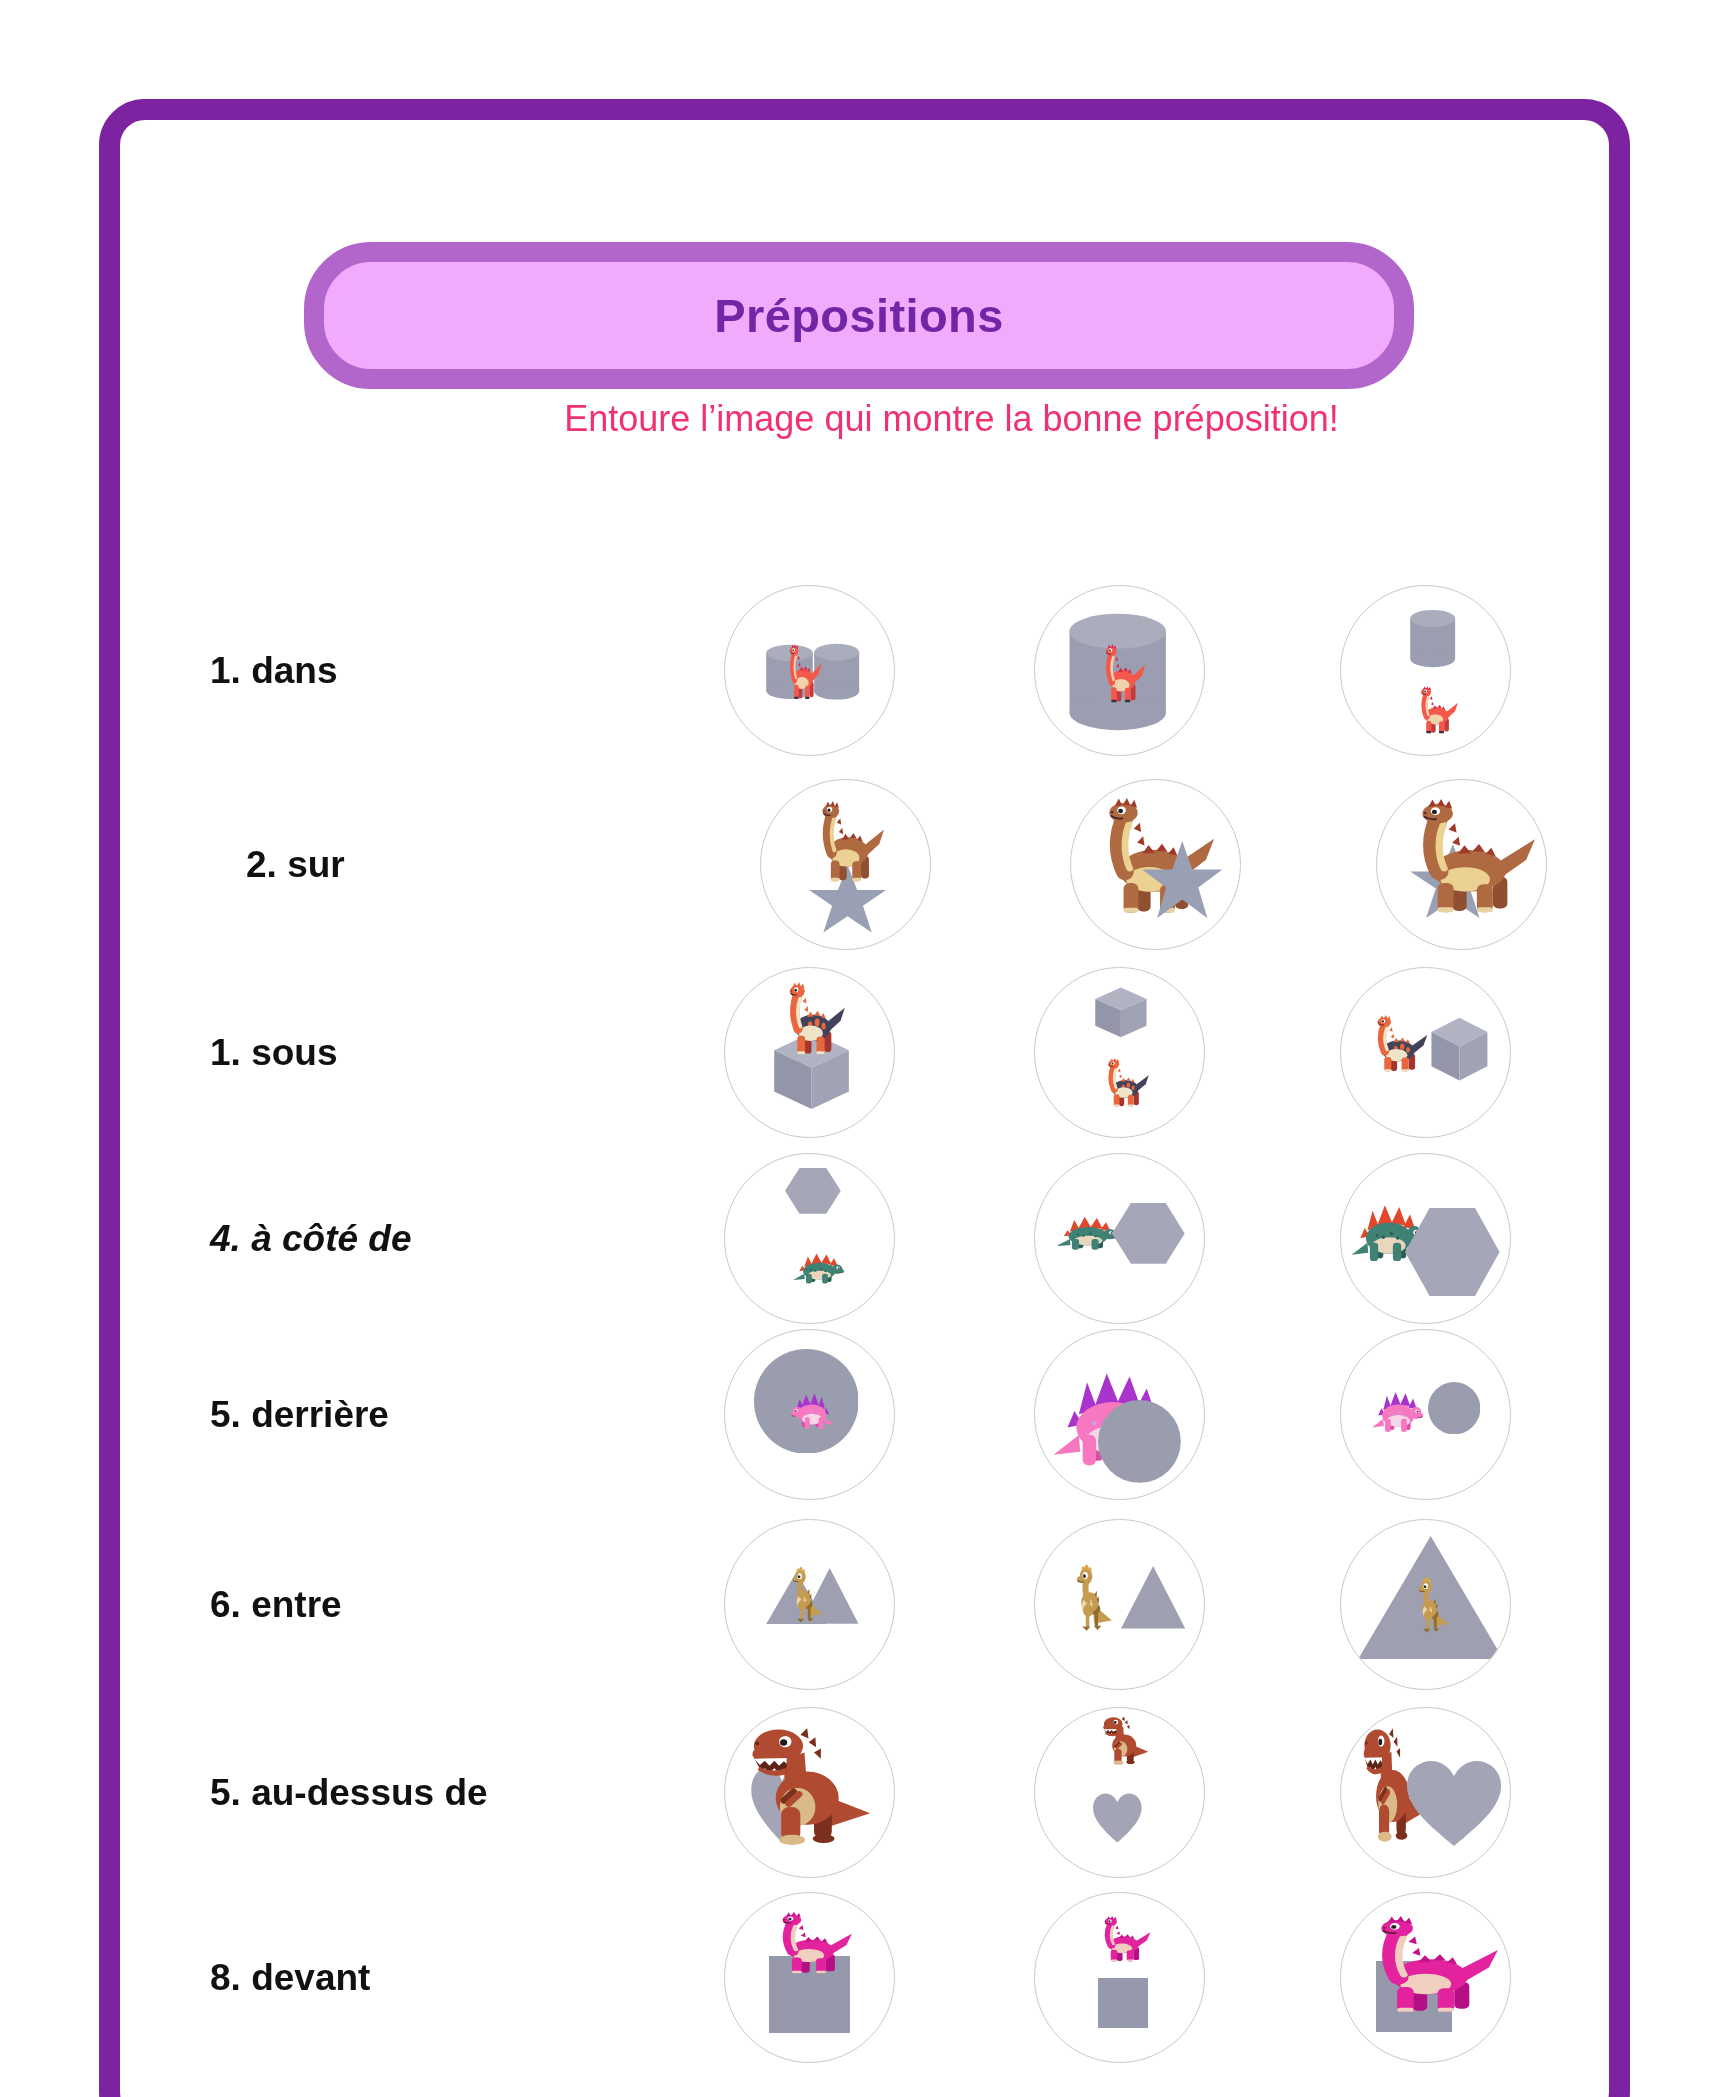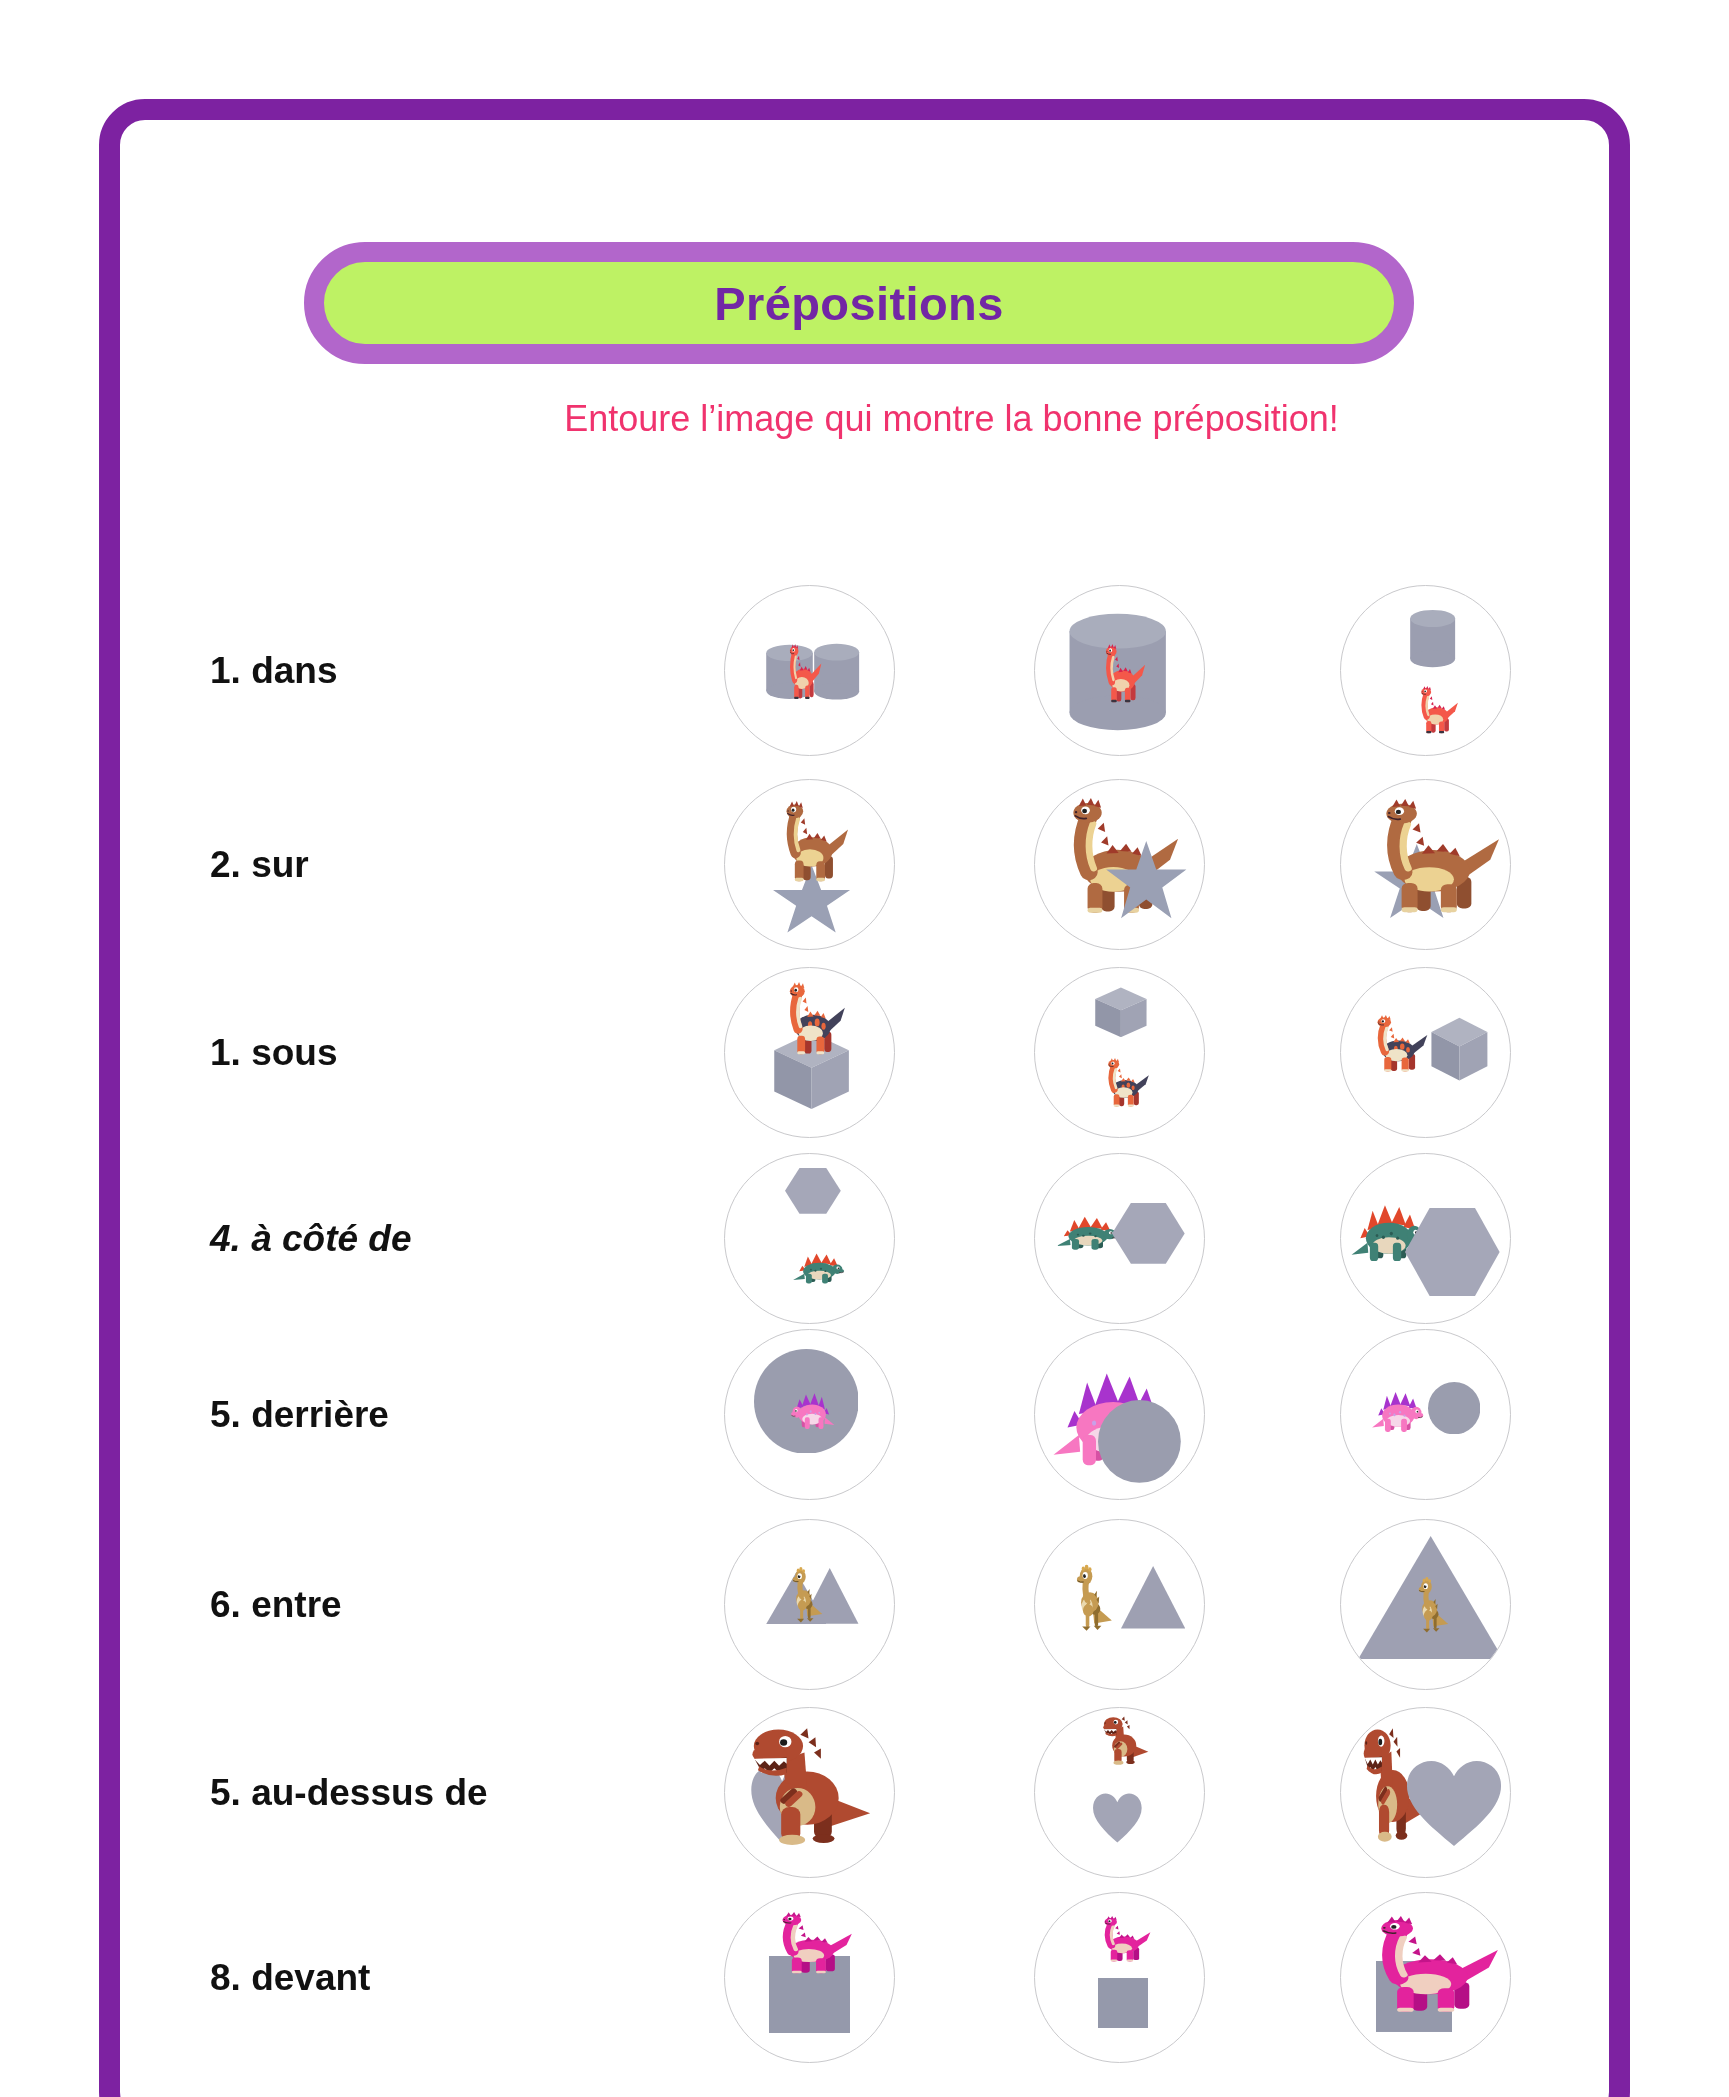--- a/index.html
+++ b/index.html
@@ -1,23 +1,23 @@
 <!DOCTYPE html>
 <html style="--frame-color: #7d22a1; --banner-border: #b266cb; --title-color: #7226a5; --subtitle-color: #f0336e; --label-color: #111111; --circle-border: #c9c9cc;font-size:6.7px"><head>
 <meta charset="utf-8">
 <style>
   html,body{margin:0;padding:0;background:#ffffff;}
   .page{position:relative;width:1730px;height:2238px;background:#fff;
         font-family:"Liberation Sans",sans-serif;overflow:hidden;}
   .frame{position:absolute;left:99px;top:99px;width:1531px;height:2039px;
          box-sizing:border-box;border:21px solid var(--frame-color,#7d22a1);
          border-radius:46px;}
-  .banner{position:absolute;left:304px;top:242px;width:1110px;height:122px;
+  .banner{position:absolute;left:304px;top:242px;width:1110px;height:147px;
           box-sizing:border-box;border:20px solid var(--banner-border,#b266cb);
-          border-radius:67px;background:#bef264;display:flex;align-items:center;justify-content:center;}
+          border-radius:67px;background:#f0abfc;display:flex;align-items:center;justify-content:center;}
   .title{margin:0;font-size:47px;font-weight:700;color:var(--title-color,#7226a5);letter-spacing:0.4px;}
   .subtitle{position:absolute;left:99px;top:398px;width:1705px;text-align:center;
             font-size:36px;color:var(--subtitle-color,#f0336e);}
   .prep-row{position:absolute;left:0;width:1410px;height:172px;}
   .row-label{position:absolute;left:210px;top:50%;transform:translateY(-50%);
              font-size:37px;font-weight:700;color:var(--label-color,#111111);white-space:nowrap;}
   .option-circle{position:absolute;top:0;width:169px;height:169px;border-radius:50%;
                  border:1.7px solid var(--circle-border,#c9c9cc);background:#fff;overflow:hidden;}
   .item{position:absolute;}
   .item svg{display:block;width:100%;height:100%;}
@@ -147,21 +147,21 @@
 <polygon points="35,6.5 38,1.5 40,8" fill="#d6244f"></polygon>
 <polygon points="37.5,25 42,20 43,27.5" fill="#d6244f"></polygon>
 <polygon points="40,36 44.5,31 45.5,38.5" fill="#d6244f"></polygon>
 <polygon points="44,45 48.5,38 53,44.5" fill="#d6244f"></polygon>
 <polygon points="54,43 58.5,37 62.5,43.5" fill="#d6244f"></polygon>
 <polygon points="63,45 67,40 70,47" fill="#d6244f"></polygon>
 </svg>
           </div>
         </div>
       </div>
-      <div class="prep-row" style="top: 779px;">
+      <div class="prep-row" style="top: 779px; margin-left: 36px;">
         <div class="row-label">2. sur</div>
         <div class="option-circle" style="left: 724px;">
           <div class="item" style="left: 27%; top: 50%; width: 48%; height: 42%;">
             <svg viewBox="0 0 100 95" preserveAspectRatio="none">
               <polygon points="50,0 61.8,33.5 97.5,33.5 69,54.5 79.8,90.5 50,68.5 20.2,90.5 31,54.5 2.5,33.5 38.2,33.5" fill="#9aa0b4"></polygon>
             </svg>
           </div>
           <div class="item" style="left: 27.5%; top: 12.5%; width: 47%; height: 51%;">
             <svg viewBox="0 0 100 100" preserveAspectRatio="none">
 <polygon points="66,56 97,33 91,50 72,66" fill="#b06a41"></polygon>

